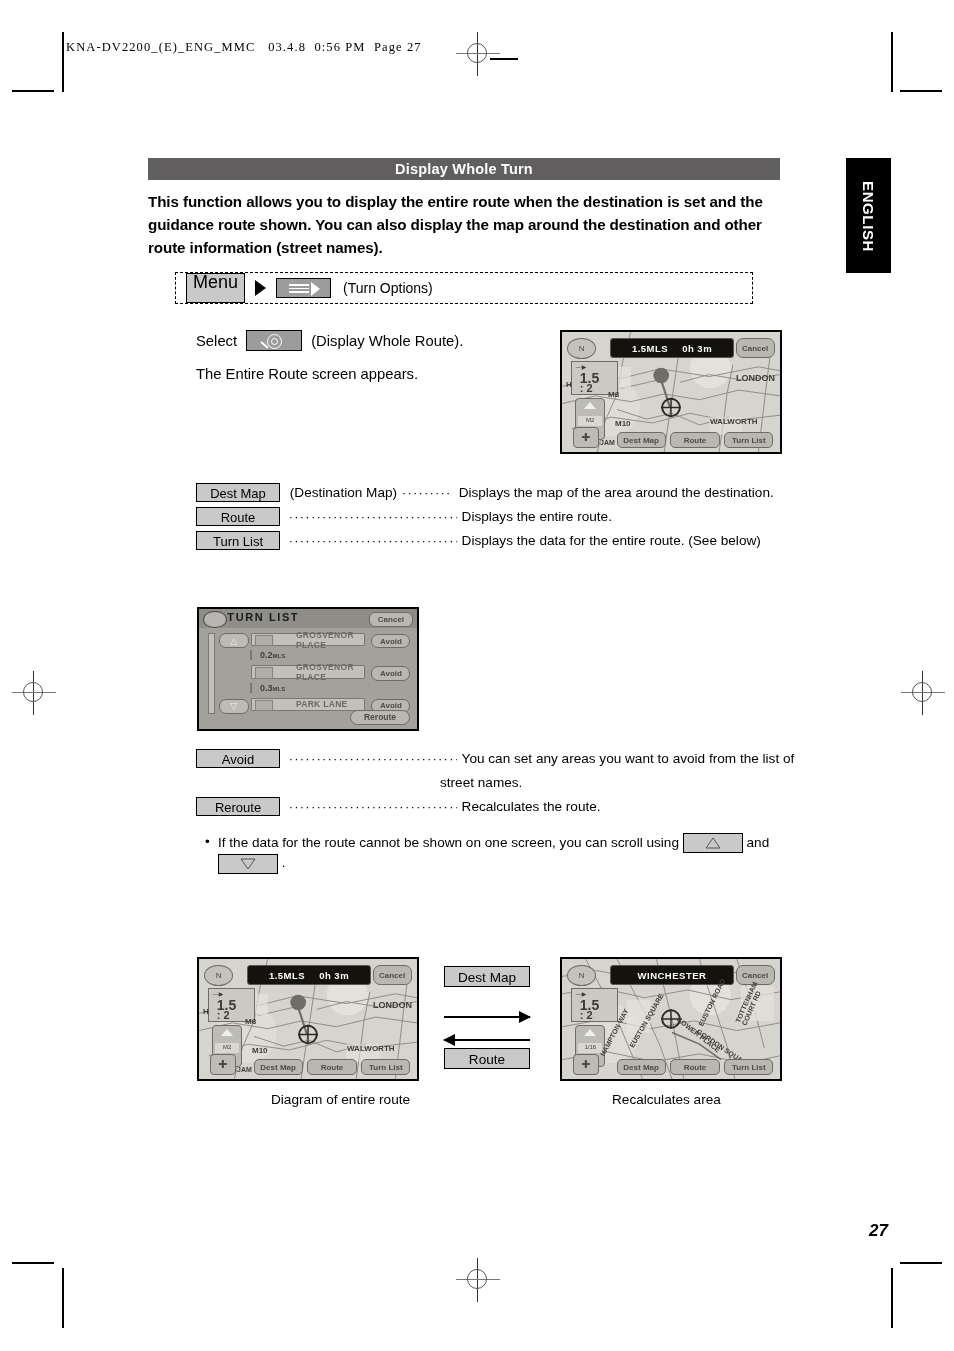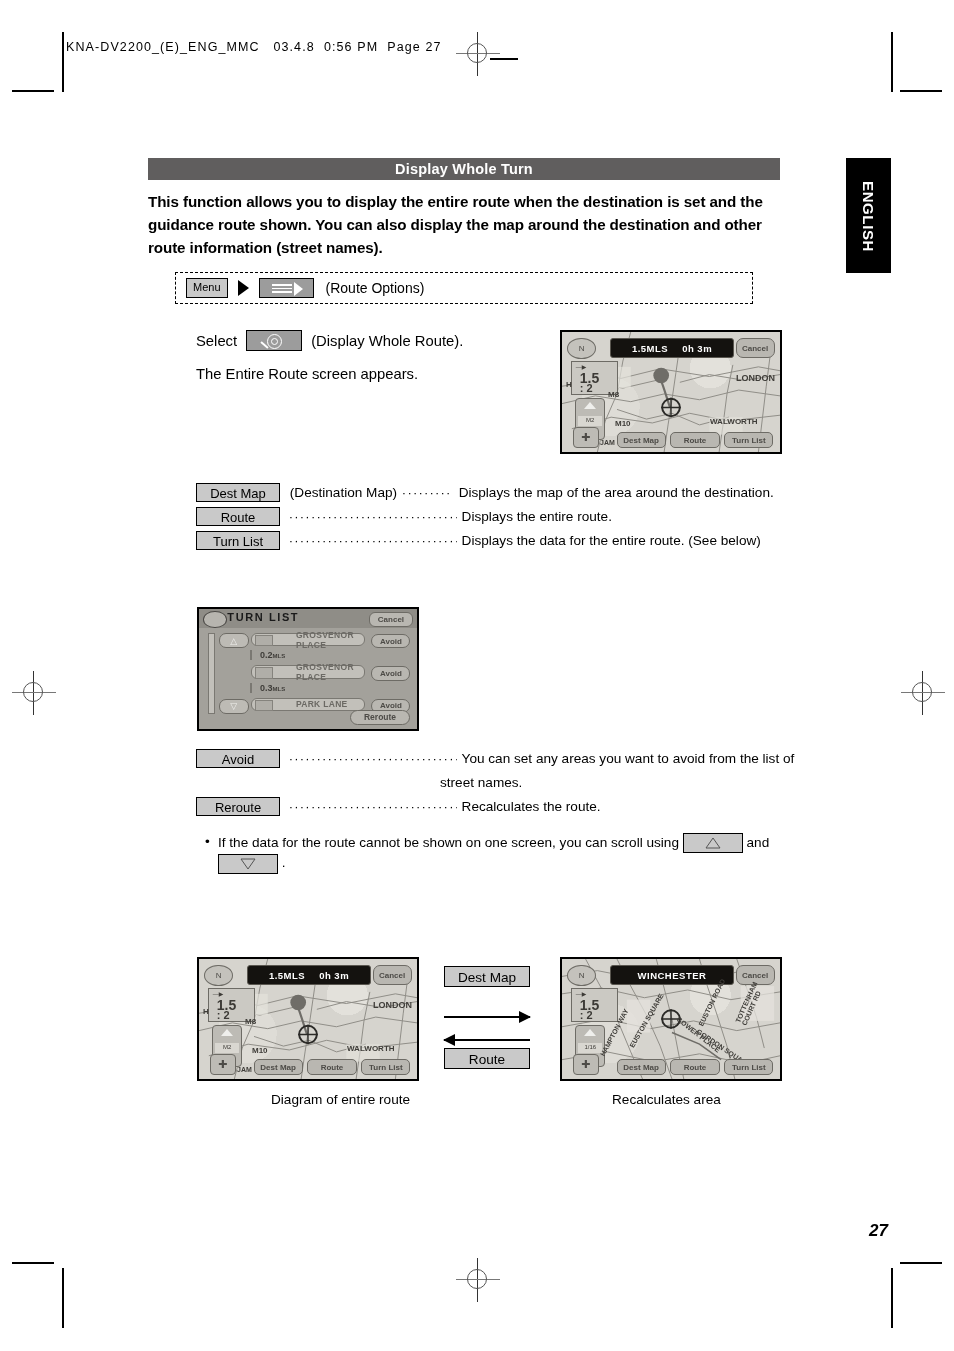--- a/index.html
+++ b/index.html
@@ -24,21 +24,21 @@
     width: 20px; height: 20px; border: 1px solid #555; border-radius: 50%;
     box-sizing: border-box;
   }
   .reg-mark .rv { position: absolute; left: 21px; top: 0; width: 1px; height: 44px; background: #333; }
   .reg-mark .rh { position: absolute; top: 21px; left: 0; height: 1px; width: 44px; background: #777; }
 
   
   .slug {
     position: absolute;
     left: 66px; top: 40px;
-    font-family: Liberation Sans, sans-serif;
+    font-family: Liberation Serif, serif;
     font-size: 12.5px;
     letter-spacing: 1.1px;
     white-space: pre;
     color: #000;
   }
 
   
   .lang-tab {
     position: absolute;
     left: 846px; top: 158px;
@@ -94,24 +94,24 @@
     border: 1px dashed #000;
     display: flex;
     align-items: center;
     padding-left: 10px;
     box-sizing: border-box;
   }
   .key {
     display: inline-block;
     background: #c9c9c9;
     border: 1px solid #000;
-    font-size: 11px;
+    font-size: 18px;
     text-align: center;
     line-height: 17px;
-    height: 20px;
+    height: 30px;
     box-sizing: border-box;
     padding: 0 6px;
   }
   .tri {
     width: 0; height: 0;
     border-left: 11px solid #000;
     border-top: 8px solid transparent;
     border-bottom: 8px solid transparent;
     margin: 0 10px;
   }
@@ -278,21 +278,21 @@
     background: #c2c0ba; border: 1px solid #7a7872;
   }
   .tl-arrow {
     position: absolute; left: 9%; width: 13%; height: 13%;
     background: #bdbbb5; border: 1px solid #6d6b65; border-radius: 7px;
     display: flex; align-items: center; justify-content: center;
     font-size: 9px; color: #efefec;
   }
   .tl-row {
     position: absolute; left: 24%; width: 52%; height: 13%;
-    background: #c2c0ba; border: 1px solid #7a7872; border-radius: 6px;
+    background: #c2c0ba; border: 1px solid #7a7872; border-radius: 1px;
     color: #6b6964; font-size: 8.5px; font-weight: bold;
     display: flex; align-items: center; padding-left: 20%;
     box-sizing: border-box; letter-spacing: 0.3px;
   }
   .tl-row .ticon {
     position: absolute; left: 2%; top: 8%; width: 15%; height: 84%;
     background: #b0aea8; border: 1px solid #85837d;
   }
   .tl-dist {
     position: absolute; left: 28%; font-size: 9px; color: #3f3d39; font-weight: bold;
@@ -400,21 +400,21 @@
   <span class="key">Menu</span>
   <span class="tri"></span>
   <span class="icon-key">
     <span class="lines">
         <i></i>
         <i></i>
         <i></i>
       </span>
     <span class="arw"></span>
   </span>
-  <span class="path-note">(Route Options)</span>
+  <span class="path-note">(Turn Options)</span>
 </div>
 
 <div class="select-line">
   <span>Select</span>
   <span class="mag-key">
     <span class="glass"></span>
       <span class="handle"></span>
   </span>
   <span>(Display Whole Route).</span>
 </div>

